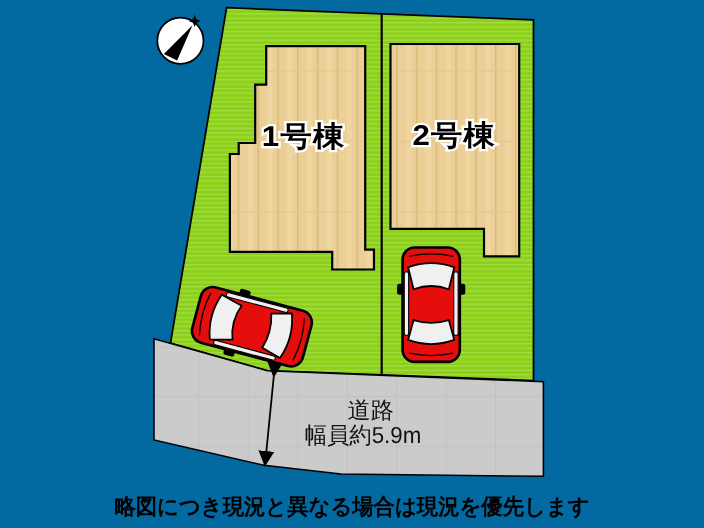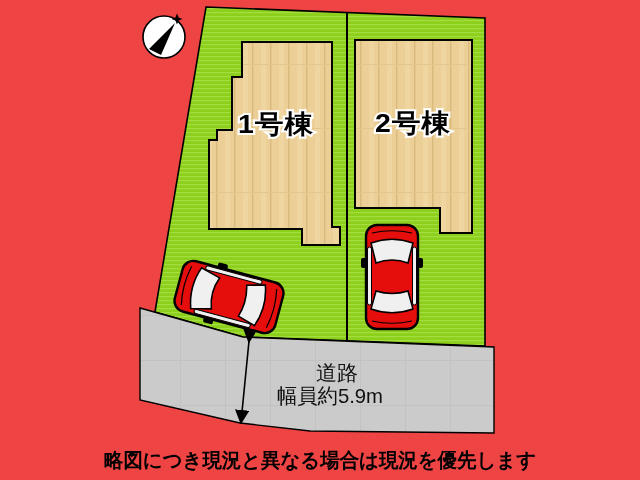--- a/index.html
+++ b/index.html
@@ -1,17 +1,17 @@
 <!DOCTYPE html>
 <html><head>
 <meta charset="utf-8">
 <style>
   html,body{margin:0;padding:0;background:#ffffff;}
   .stage{
-    position:relative;width:640px;height:480px;background:#ef4444;overflow:hidden;
+    position:relative;width:640px;height:480px;background:#0369a1;overflow:hidden;
     font-family:"Liberation Sans","DejaVu Sans",sans-serif;
   }
   svg{display:block;}
   text{font-family:"Liberation Sans","DejaVu Sans",sans-serif;}
   .bld-label{font-size:26px;font-weight:bold;fill:#000;stroke:#ffffff;stroke-width:4px;paint-order:stroke;letter-spacing:1px;}
   .road-label{font-size:21px;fill:#111;}
   .caption{font-size:20px;font-weight:bold;fill:#000;}
 </style>
 </head>
 <body>

